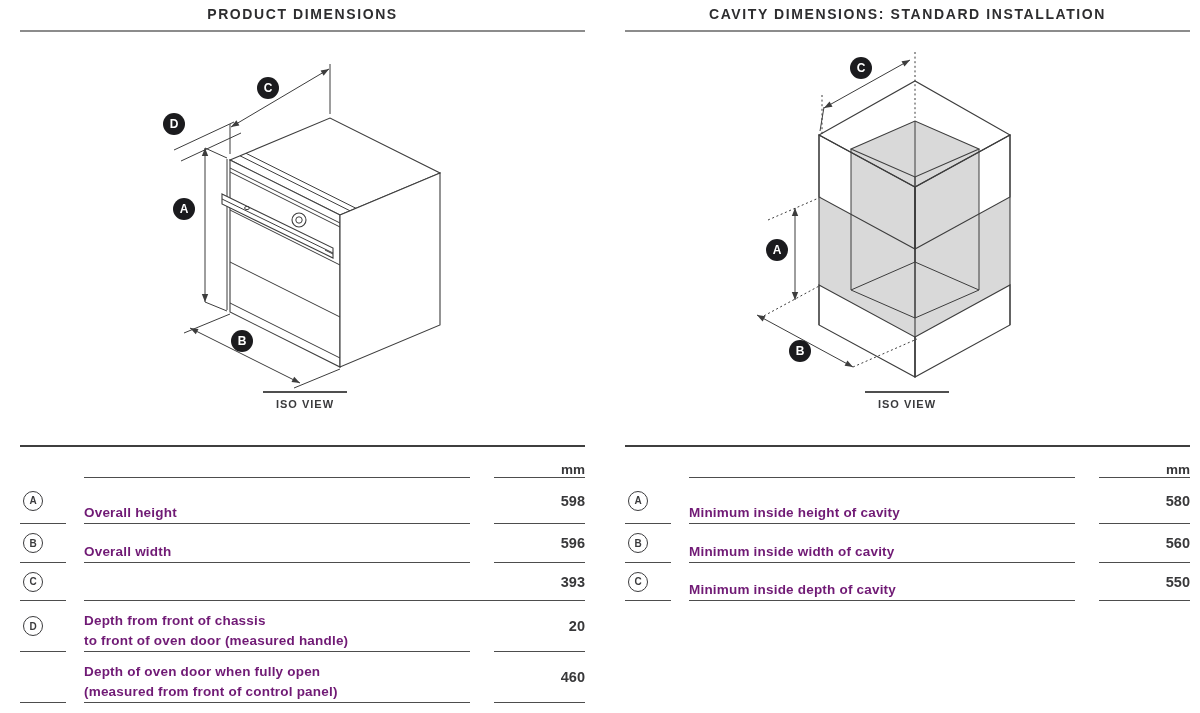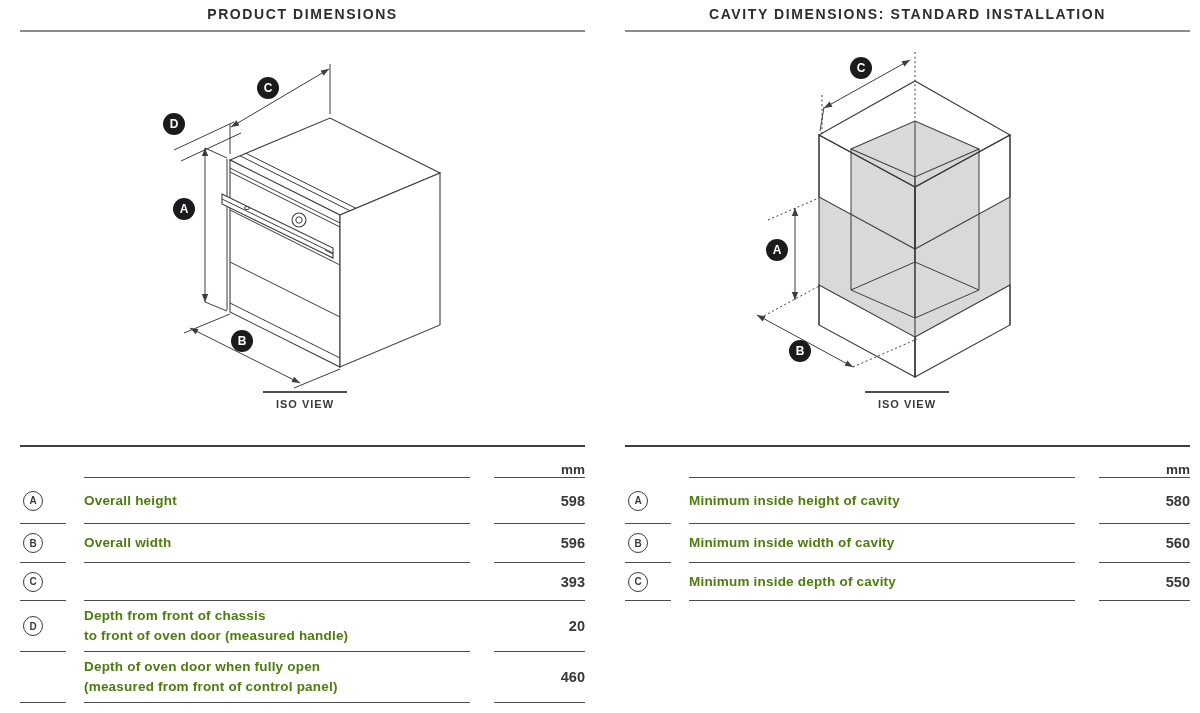--- a/index.html
+++ b/index.html
@@ -21,22 +21,22 @@
   }
   .spec-table { position:absolute; top:445px; width:565px; border-top:2px solid #3f3f3f; }
   .trow { display:flex; }
   .cell-marker {
     width:46px; margin-right:18px; border-bottom:1.5px solid #4d4d4d;
     display:flex; align-items:center;
   }
   .cell-marker.no-rule { border-bottom:none; }
   .cell-label {
     width:386px; margin-right:24px; border-bottom:1.5px solid #4d4d4d;
-    display:flex; flex-direction:column; justify-content:center;
-    font-size:13.5px; font-weight:bold; line-height:20px; letter-spacing:0.2px; color:#4d7c0f;
+    display:flex; flex-direction:column; justify-content:flex-end;
+    font-size:13.5px; font-weight:bold; line-height:20px; letter-spacing:0.2px; color:#701a75;
   }
   .cell-value {
     flex:1; border-bottom:1.5px solid #4d4d4d;
     display:flex; align-items:center; justify-content:flex-end;
     font-size:14.5px; color:#38383a;font-weight:bold;
   }
   .cell-value.hdr { align-items:flex-end; font-size:13.5px; font-weight:bold; }
   .ring {
     width:20px; height:20px; border:1.5px solid #3b3b3d; border-radius:50%;
     display:flex; align-items:center; justify-content:center;

